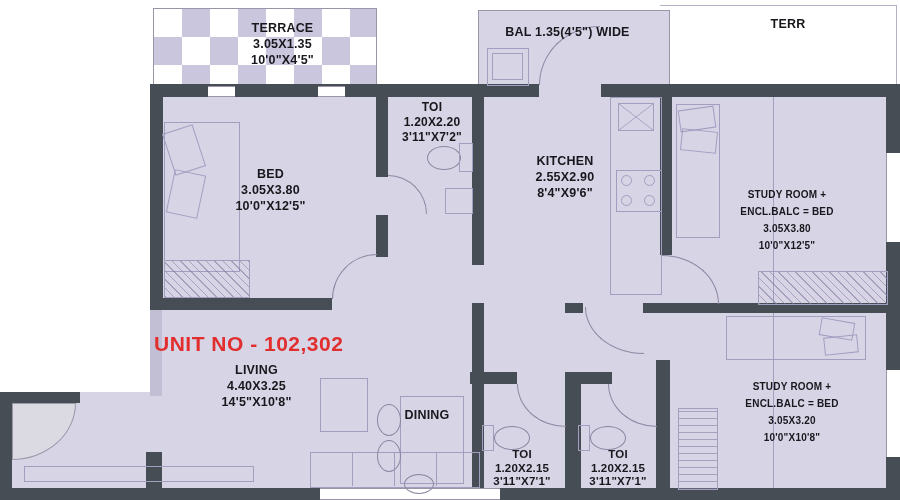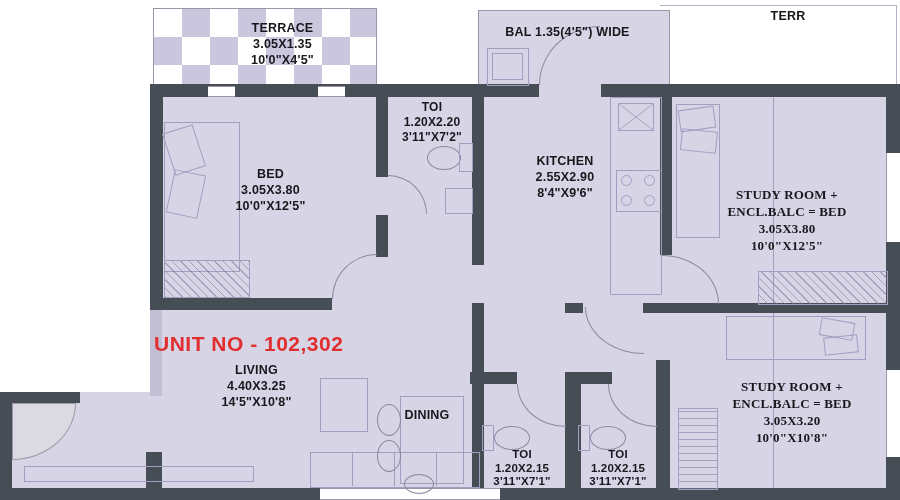--- a/index.html
+++ b/index.html
@@ -14,21 +14,21 @@
          background:repeating-linear-gradient(45deg,rgba(125,120,155,.55) 0 1px,transparent 1px 6px);}
   .ladder{position:absolute;border:1px solid #a29ec0;
          background:repeating-linear-gradient(0deg,rgba(125,120,155,.55) 0 1px,transparent 1px 7px);}
   .arc{position:absolute;border:0 solid #8c88a2;}
   .arc.tl{border-top-width:1.4px;border-left-width:1.4px;border-top-left-radius:100% 100%;}
   .arc.tr{border-top-width:1.4px;border-right-width:1.4px;border-top-right-radius:100% 100%;}
   .arc.bl{border-bottom-width:1.4px;border-left-width:1.4px;border-bottom-left-radius:100% 100%;}
   .t{position:absolute;font-weight:bold;color:#17171c;text-align:center;
      font-size:12.5px;line-height:16px;letter-spacing:.2px;white-space:nowrap;}
   .t.small{font-size:11.5px;line-height:13.5px;}
-  .t.big{font-size:13px;line-height:17px;font-family:Liberation Serif, serif;}
+  .t.big{font-size:10px;line-height:17px;}
   .t.red{font-size:21px;line-height:23px;color:#e12f2f;letter-spacing:.5px;}
   .checker{position:absolute;border:1px solid #9a96a8;
      background-image:conic-gradient(#c9c6dd 0 25%,#ffffff 0 50%,#c9c6dd 0 75%,#ffffff 0);
      background-size:56px 56px;}
   .dot{position:absolute;border:1px solid #a29ec0;border-radius:50%;}
   .oval{position:absolute;border:1px solid #8c88a2;border-radius:50%;}
   .xbox{position:absolute;border:1px solid #a29ec0;
      background:linear-gradient(to top right,transparent calc(50% - .7px),#a29ec0 50%,transparent calc(50% + .7px)),
                 linear-gradient(to top left,transparent calc(50% - .7px),#a29ec0 50%,transparent calc(50% + .7px));}
 </style>
@@ -140,21 +140,21 @@
   <div class="t" style="left:190px;top:20px;width:185px;">
     <div>TERRACE</div>
     <div>3.05X1.35</div>
     <div>10'0"X4'5"</div>
   </div>
 
   <div class="t" style="left:460px;top:24px;width:215px;">
     <div>BAL 1.35(4'5") WIDE</div>
   </div>
 
-  <div class="t" style="left:728px;top:8px;width:120px;">
+  <div class="t" style="left:728px;top:16px;width:120px;">
     <div>TERR</div>
   </div>
 
   <div class="t" style="left:193px;top:166px;width:155px;">
     <div>BED</div>
     <div>3.05X3.80</div>
     <div>10'0"X12'5"</div>
   </div>
 
   <div class="t" style="left:378px;top:100px;width:108px;font-size:12px;line-height:15px;">

